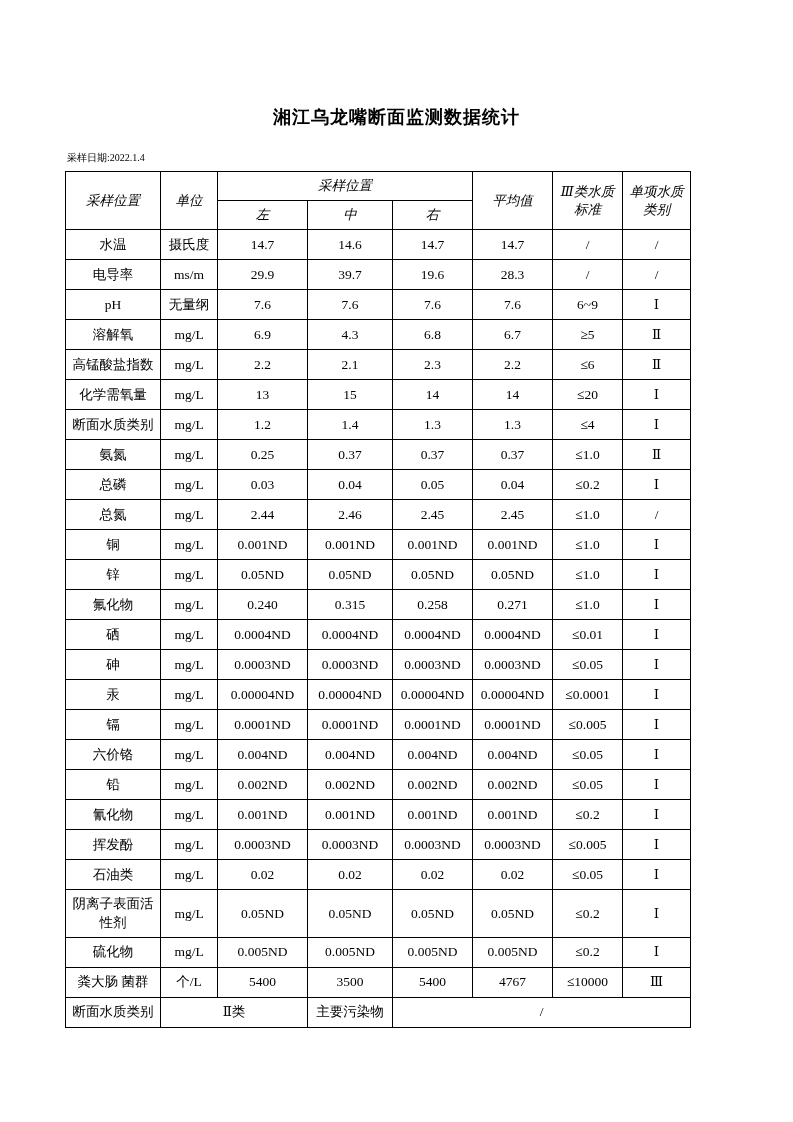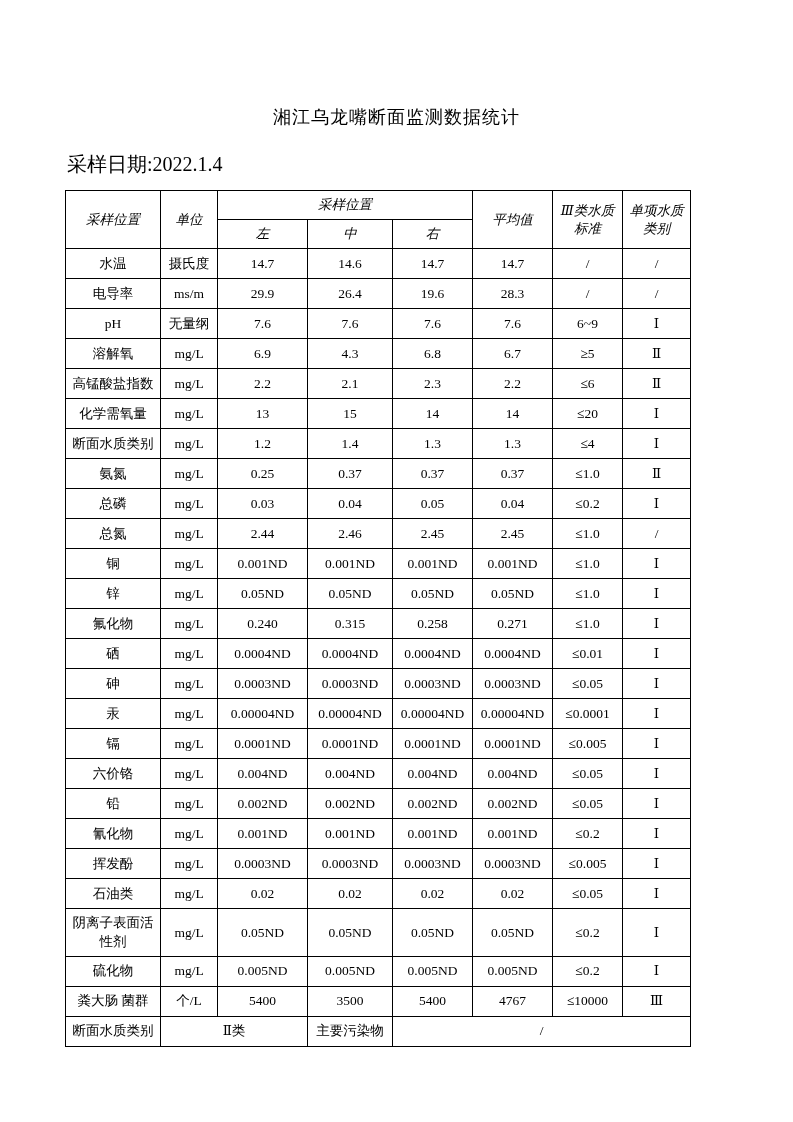--- a/index.html
+++ b/index.html
@@ -12,27 +12,27 @@
     position: relative;
     width: 793px;
     height: 1122px;
     margin: 0 auto;
     background: #ffffff;
     padding: 105px 65px 0 65px;
   }
   .doc-title {
     text-align: center;
     font-size: 18px;
-    font-weight: normal;
+    font-weight: bold;
     letter-spacing: 1px;
     margin-bottom: 22px;
   }
   .sample-date {
-    font-size: 20px;
-    margin-bottom: 12px;
+    font-size: 10px;
+    margin-bottom: 6px;
     padding-left: 2px;
   }
   table.monitor-table {
     border-collapse: collapse;
     table-layout: fixed;
     width: 625px;
   }
   table.monitor-table th,
   table.monitor-table td {
     border: 1px solid #000000;
@@ -98,21 +98,21 @@
           <td>14.6</td>
           <td>14.7</td>
           <td>14.7</td>
           <td>/</td>
           <td>/</td>
         </tr>
         <tr>
           <td>电导率</td>
           <td>ms/m</td>
           <td>29.9</td>
-          <td>26.4</td>
+          <td>39.7</td>
           <td>19.6</td>
           <td>28.3</td>
           <td>/</td>
           <td>/</td>
         </tr>
         <tr>
           <td>pH</td>
           <td>无量纲</td>
           <td>7.6</td>
           <td>7.6</td>

